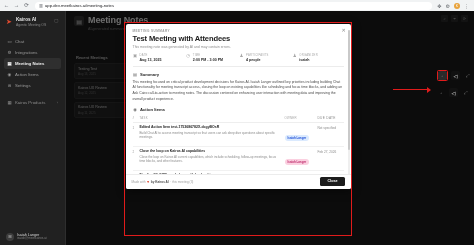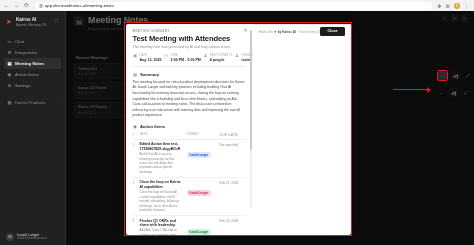--- a/index.html
+++ b/index.html
@@ -146,25 +146,25 @@
   .modal-outline {
     position: absolute;
     left: 124px; top: 22px; width: 228px; height: 214px;
     border: 1.4px solid #e01b1b;
     box-sizing: border-box;
     pointer-events: none;
     z-index: 40;
   }
   .modal {
     position: absolute;
-    left: 125.5px; top: 23.5px; width: 225px; height: 211px;
+    left: 125.5px; top: 23.5px; width: 225px; height: 165px;
     background: #ffffff;
     border-radius: 2px;
     overflow: hidden;
-    display: flex; flex-direction: row;
+    display: flex; flex-direction: column;
     z-index: 30;
     box-shadow: 0 2px 10px rgba(0,0,0,0.5);
   }
   .modal-body {
     flex: 1 1 auto; min-height: 0;
     overflow: hidden;
     padding: 5px 7px 0 7px;
     position: relative;
   }
   .close-x {

